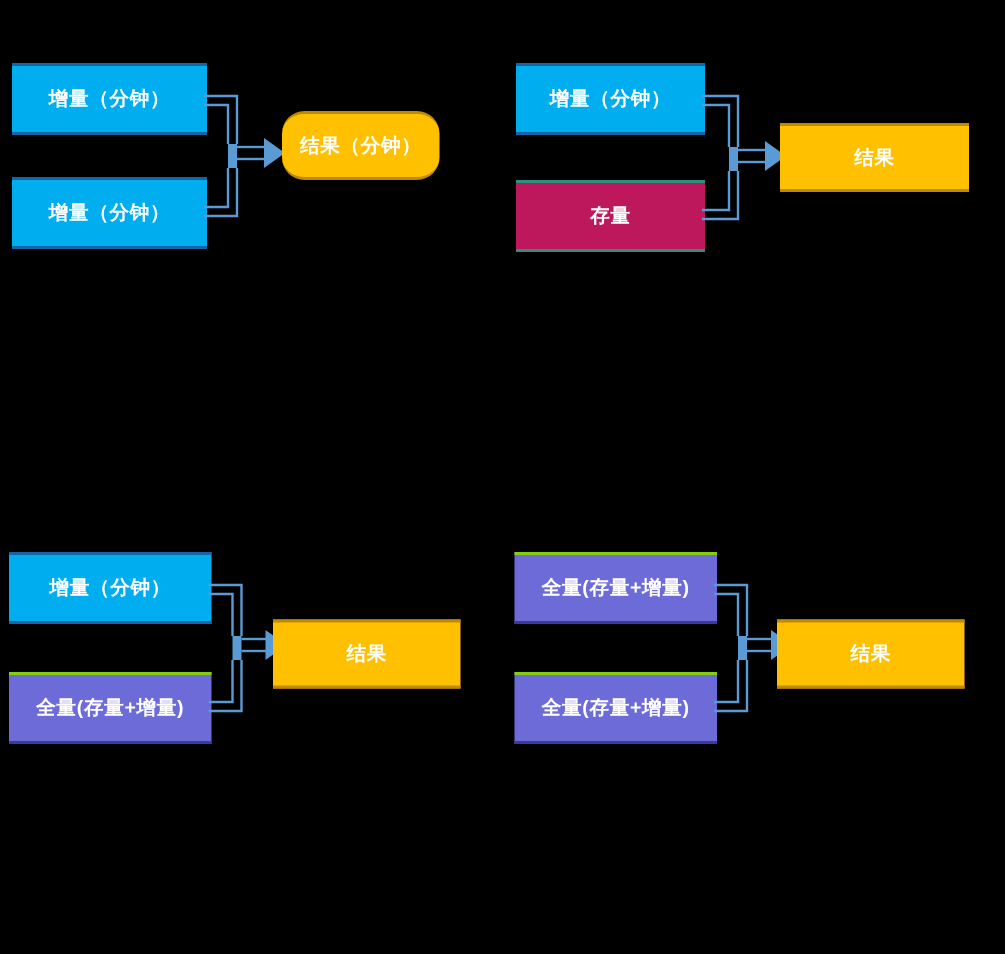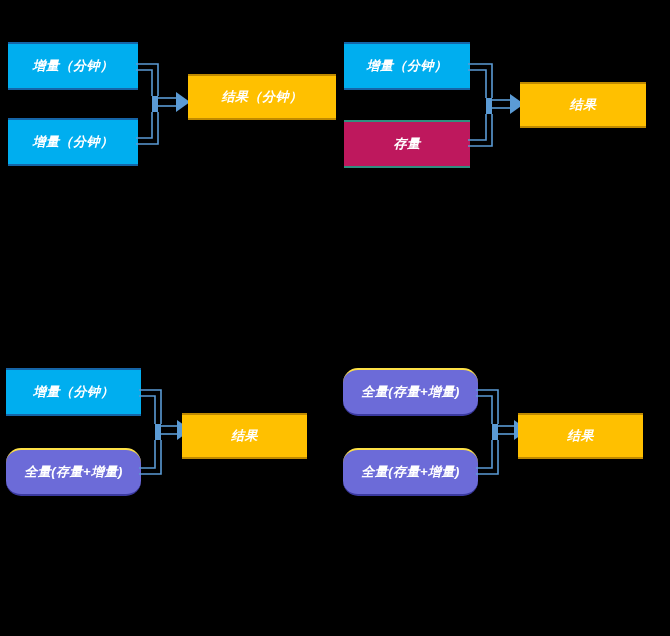--- a/index.html
+++ b/index.html
@@ -17,40 +17,38 @@
     position:absolute;
     box-sizing:border-box;
     display:flex;
     align-items:center;
     justify-content:center;
     color:#ffffff;
     font-weight:bold;
     letter-spacing:.5px;
     text-align:left;
     line-height:1.1;
-    font-style:italic;
   }
   .node-label{pointer-events:none;white-space:nowrap;}
 
   
   .n-blue{
     background:#00AEEF;
     border-top:2px solid #1565a8;
     border-bottom:2px solid #1565a8;
   }
   .n-teal{
     background:#be185d;
     border-top:2px solid #2f8f7f;
     border-bottom:2px solid #2f8f7f;
   }
   .n-purple{
     background:#6C6BD8;
-    border-top:2px solid #fde047;
+    border-top:2px solid #84cc16;
     border-bottom:2px solid #3b3aa0;
-    border-radius:15px;
   }
   .n-yellow{
     background:#FFC000;
     border-top:2px solid #c08a00;
     border-bottom:2px solid #c08a00;
   }
 
   .connector{position:absolute;overflow:visible;}
 </style>
 </head>
@@ -77,21 +75,21 @@
       <path d="M0,82 L16,82 L16,56" fill="none" stroke="#5B9BD5" stroke-width="1.6"></path>
 
       <rect x="16" y="40" width="6" height="16" fill="#5B9BD5"></rect>
 
       <path d="M22,42 L42,42" fill="none" stroke="#5B9BD5" stroke-width="1.6"></path>
       <path d="M22,50 L42,50" fill="none" stroke="#5B9BD5" stroke-width="1.6"></path>
 
       <path d="M40,36 L54,46 L40,56 Z" fill="#5B9BD5"></path>
     </svg>
 
-    <div class="node n-yellow" style="left:188px;top:74px;width:148px;height:46px;font-size:13px;">
+    <div class="node n-yellow" style="left:188px;top:74px;width:105px;height:46px;font-size:13px;border-radius:15px;">
       <span class="node-label">结果（分钟）</span>
     </div>
   </div>
 
   <div class="quadrant" style="left:335px;top:0px;width:335px;height:190px;">
 
     <div class="node n-blue" style="left:9px;top:42px;width:126px;height:48px;font-size:13px;">
       <span class="node-label">增量（分钟）</span>
     </div>
 

